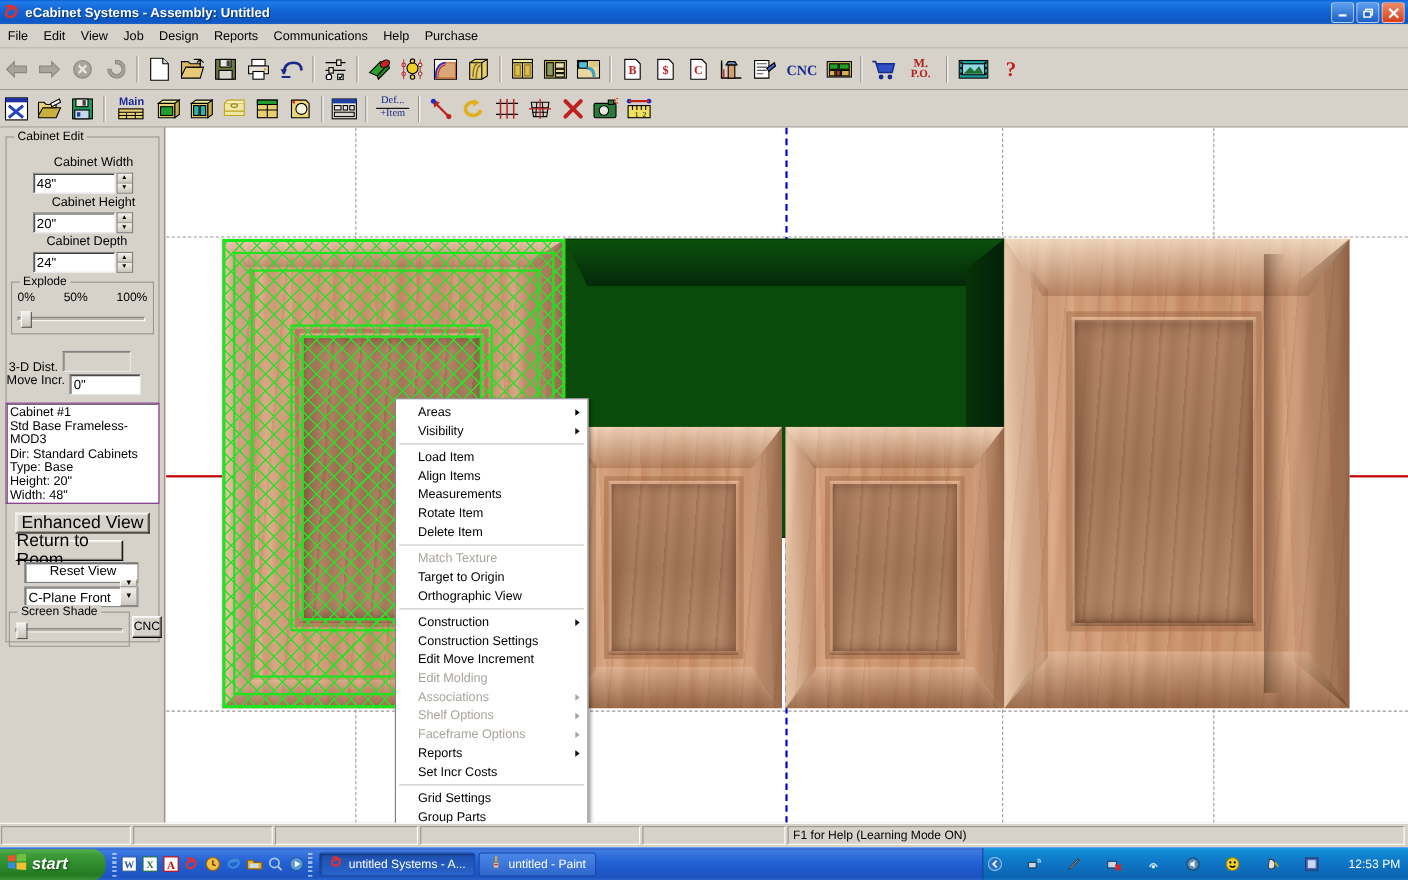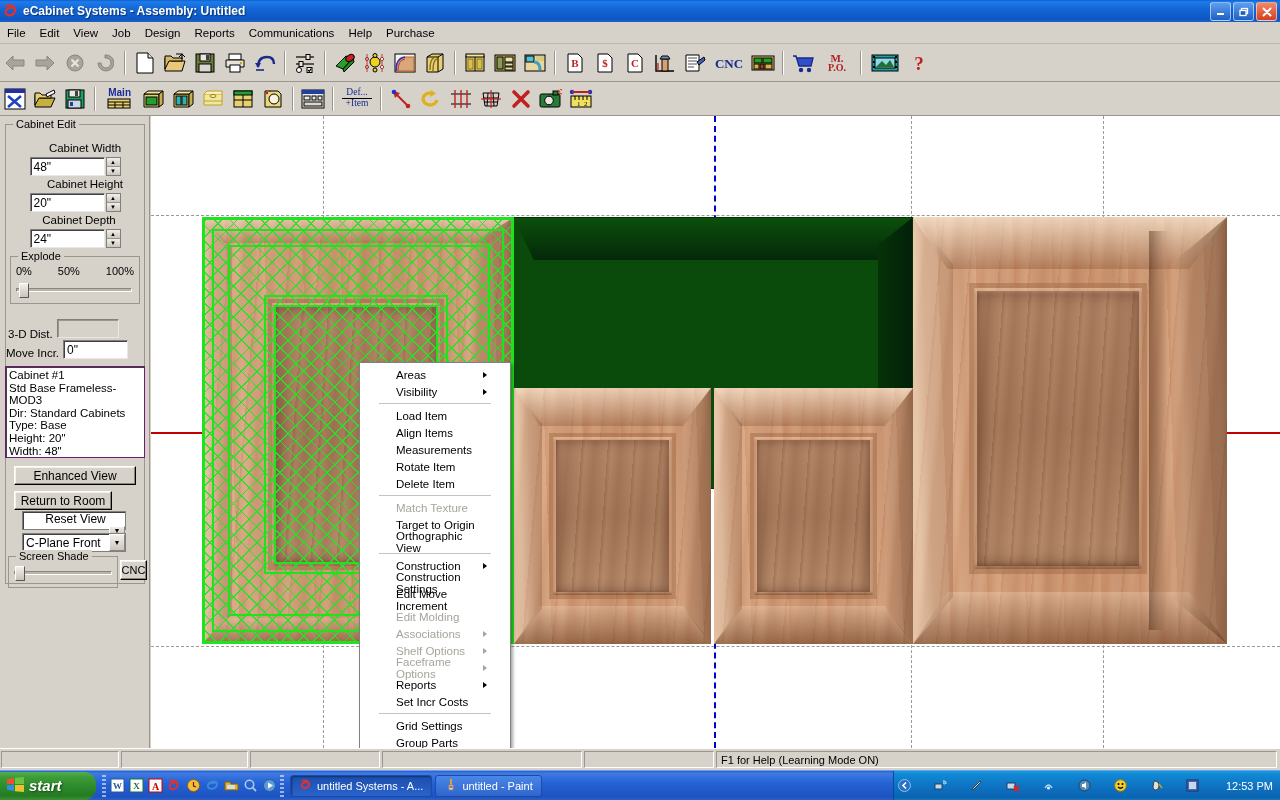--- a/index.html
+++ b/index.html
@@ -117,21 +117,21 @@
     background: #fff; border: 1px solid #701a75;
     box-shadow: inset 1px 1px 0 #404040;
     font-size: 11.5px; line-height: 12.6px; padding: 2px 3px; color:#000;
     overflow: hidden;
   }
   .btn3d {
     background: #d6d2ca; border: 1px solid #000;
     border-top-color:#fff; border-left-color:#fff;
     box-shadow: inset -1px -1px 0 #8a8680, inset 1px 1px 0 #f4f1eb;
     display: flex; align-items: center; justify-content: center;
-    font-size: 12px; color: #000; cursor: default;
+    font-size: 16px; color: #000; cursor: default;
   }
   .combo {
     background: #fff; border: 1px solid #7f7f7f;
     box-shadow: inset 1px 1px 0 #404040;
     display: flex; align-items: center; font-size: 12px; color:#000;
     padding-left: 3px;
   }
   .combo .arrowbx {
     margin-left: auto; width: 16px; height: 100%;
     background: linear-gradient(to bottom,#f2efe9,#ccc8c0);
@@ -177,24 +177,24 @@
     background-image:
       repeating-linear-gradient(94deg,
         rgba(110,55,28,0.26) 0px, rgba(150,90,55,0.04) 4px,
         rgba(100,50,24,0.18) 13px, rgba(160,105,70,0.03) 26px),
       linear-gradient(to bottom, #b6886a 0%, #a87c5e 50%, #b88d6d 100%);
   }
 
   .panel-door { position: absolute; }
 
   #ctxmenu {
-    position: absolute; left: 359px; top: 362px; width: 152px;
+    position: absolute; left: 359px; top: 362px; width: 176px;
     background: #ffffff; border: 1px solid #808080;
     box-shadow: 2px 2px 3px rgba(0,0,0,0.35);
-    padding: 3px 16px; z-index: 50; font-size: 11.5px;
+    padding: 3px 0; z-index: 50; font-size: 11.5px;
   }
   .cmi {
     height: 17px; display:flex; align-items:center;
     padding: 0 6px 0 20px; color: #000; position: relative; cursor: default;
   }
   .cmi.disabled { color: #a8a49c; }
   .cmi .subarrow {
     position:absolute; right: 7px; top: 50%; transform: translateY(-50%);
     width:0; height:0; border-left:4px solid currentColor;
     border-top:3.5px solid transparent; border-bottom:3.5px solid transparent;
@@ -742,21 +742,21 @@
   </div>
   <div class="slider-track" style="position:absolute;left:16px;top:172px;width:116px;">
     <div class="slider-thumb" style="left:2px;"></div>
   </div>
 
   <div style="position:absolute;left:8px;top:200px;width:136px;display:flex;align-items:center;gap:4px;">
     <span style="font-size:11.5px;margin-top:12px;">3-D Dist.</span>
     <div class="txtbox ro" style="width:62px;"></div>
   </div>
 
-  <div style="position:absolute;left:6px;top:224px;width:140px;display:flex;align-items:flex-end;gap:4px;">
+  <div style="position:absolute;left:6px;top:224px;width:140px;display:flex;align-items:flex-start;gap:4px;">
     <span style="font-size:11.5px;">Move Incr.</span>
     <div class="txtbox" style="width:65px;">0"</div>
   </div>
 
   <div class="infobox" style="position:absolute;left:5px;top:250px;width:140px;height:92px;">
     <div>Cabinet #1</div>
     <div>Std Base Frameless-MOD3</div>
     <div>Dir: Standard Cabinets</div>
     <div>Type: Base</div>
     <div>Height: 20"</div>

